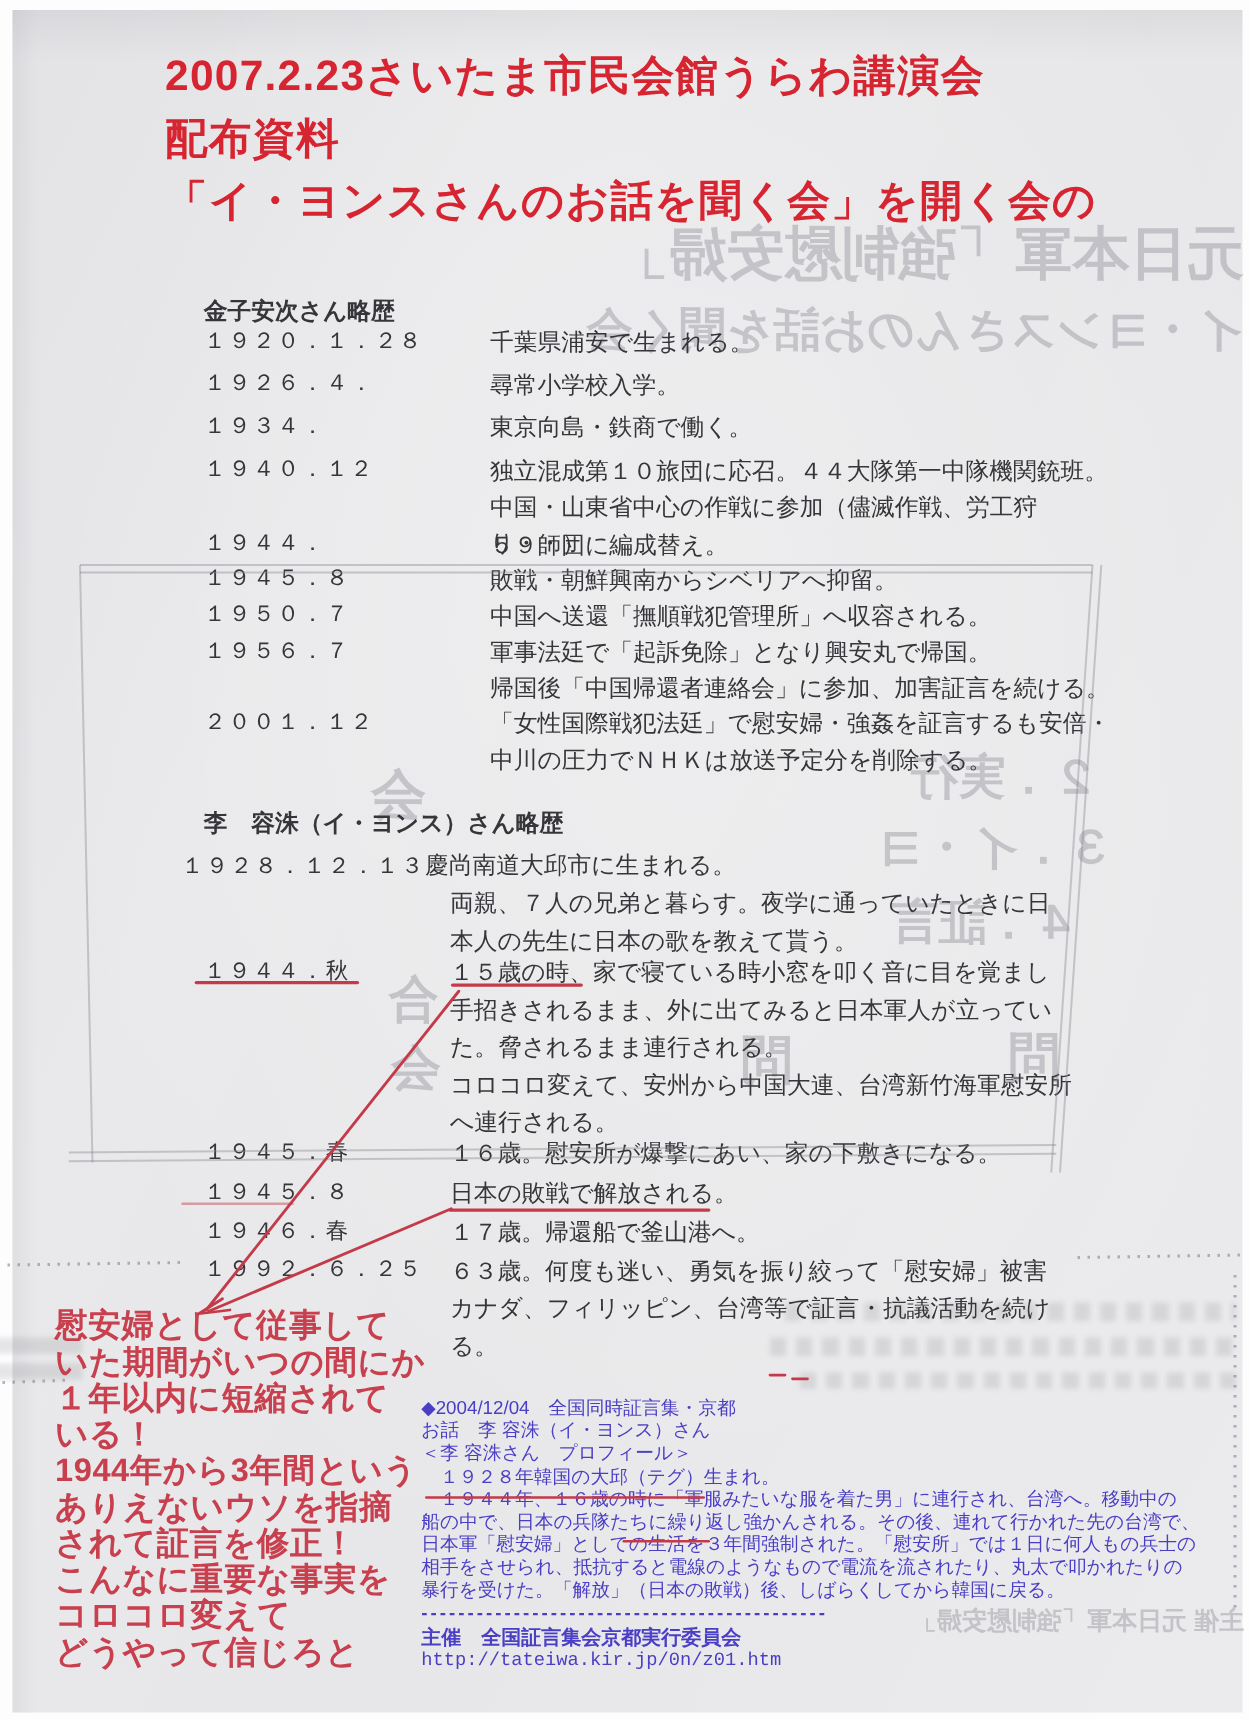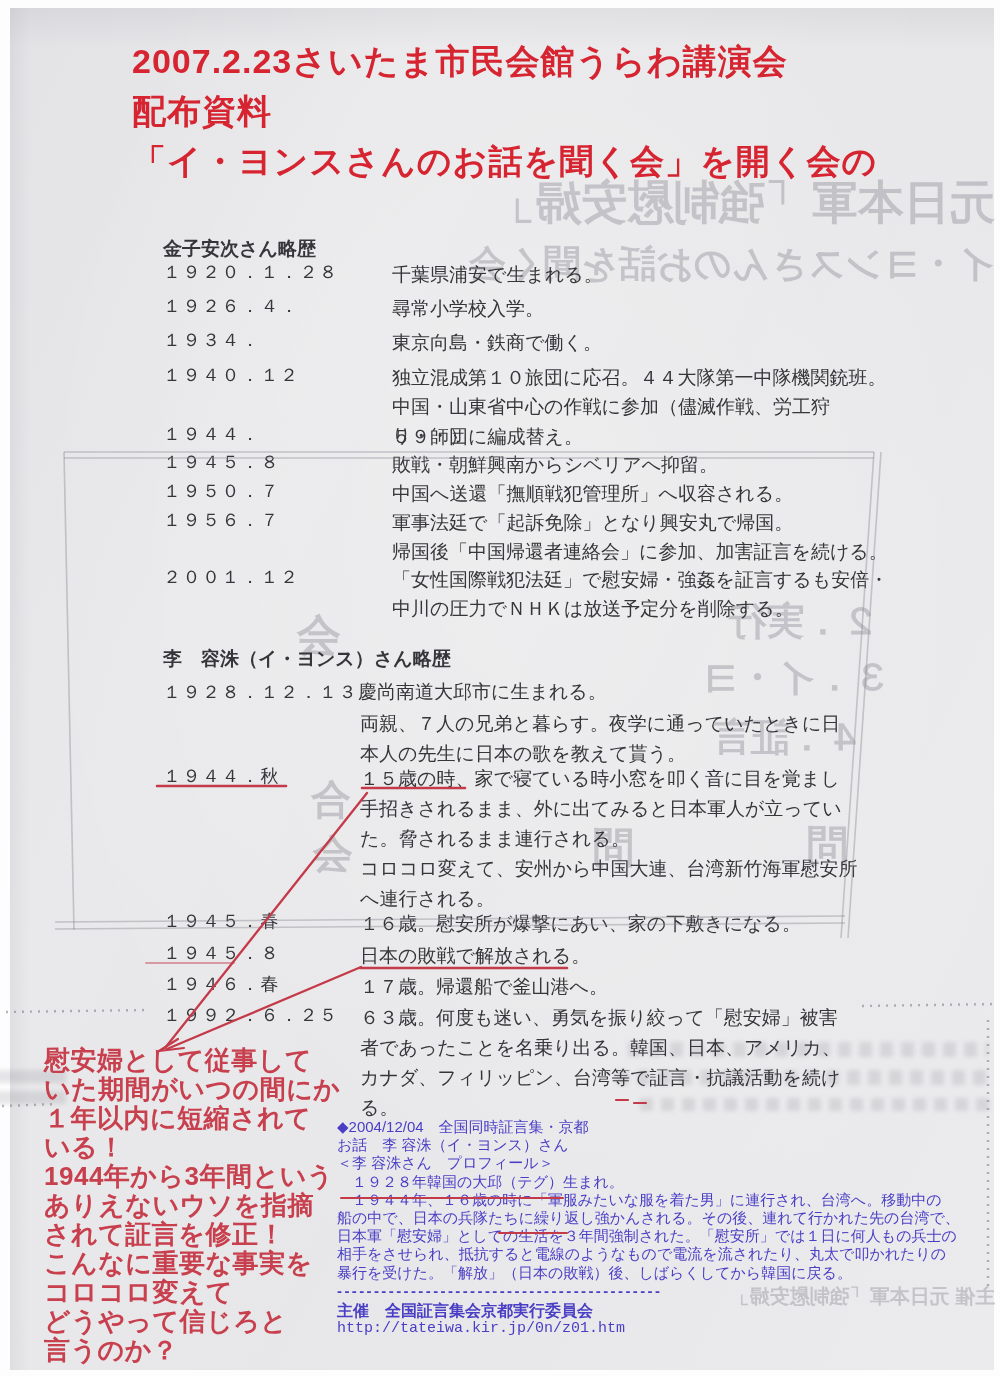--- a/index.html
+++ b/index.html
@@ -15,21 +15,21 @@
   
   #title{left:132px;top:36px;font-size:34px;line-height:50px;font-weight:bold;
     letter-spacing:1px;color:#d62430;}
   
   .sec-heading{left:163px;font-size:19px;font-weight:bold;}
   .row{left:0;top:0;width:1000px;}
   .date{position:absolute;left:163px;font-size:18px;letter-spacing:1.5px;white-space:nowrap;}
   .desc{position:absolute;left:360px;width:530px;font-size:19px;}
   .k .desc div{line-height:29px;margin-left:32px;}
   .l .desc div{line-height:30px;}
-  .inline-row{left:163px;font-size:19px;white-space:nowrap;}
+  .inline-row{left:145px;font-size:19px;white-space:nowrap;}
   .inline-row .d{font-size:18px;letter-spacing:1.5px;}
   
   #handnote{left:44px;top:1046px;width:330px;font-size:26px;line-height:29px;
     font-weight:bold;color:#c8404e;letter-spacing:.5px;}
   
   #bluetext{left:337px;top:1118px;width:660px;font-size:15px;line-height:18.2px;
     color:#4a3ec5;white-space:nowrap;}
   #divider{letter-spacing:2.4px;font-weight:bold;}
   #org-line{font-size:16px;font-weight:bold;margin-top:2px;}
   #url-line{font-family:"Liberation Mono","DejaVu Sans Mono",monospace;font-size:15px;}
@@ -169,38 +169,36 @@
   <div class="abs row l" style="top:972px;">
     <span class="date">１９４６．春</span>
     <div class="desc">
         <div>１７歳。帰還船で釜山港へ。</div>
       </div>
   </div>
   <div class="abs row l" style="top:1003px;">
     <span class="date">１９９２．６．２５</span>
     <div class="desc">
       <div>６３歳。何度も迷い、勇気を振り絞って「慰安婦」被害</div>
-      <div>者であったことを名乗り出る。韓国、日本、アメリカ、</div>
       <div>カナダ、フィリッピン、台湾等で証言・抗議活動を続け</div>
       <div>る。</div>
     </div>
   </div>
 
   <div id="handnote" class="abs">
     <div>慰安婦として従事して</div>
     <div>いた期間がいつの間にか</div>
     <div>１年以内に短縮されて</div>
     <div>いる！</div>
     <div>1944年から3年間という</div>
     <div>ありえないウソを指摘</div>
     <div>されて証言を修正！</div>
     <div>こんなに重要な事実を</div>
     <div>コロコロ変えて</div>
     <div>どうやって信じろと</div>
-    <div>言うのか？</div>
   </div>
 
   <div id="bluetext" class="abs">
     <div>◆2004/12/04　全国同時証言集・京都</div>
     <div>お話　李 容洙（イ・ヨンス）さん</div>
     <div>＜李 容洙さん　プロフィール＞</div>
     <div>　１９２８年韓国の大邱（テグ）生まれ。</div>
     <div>　１９４４年、１６歳の時に「軍服みたいな服を着た男」に連行され、台湾へ。移動中の</div>
     <div>船の中で、日本の兵隊たちに繰り返し強かんされる。その後、連れて行かれた先の台湾で、</div>
     <div>日本軍「慰安婦」としての生活を３年間強制された。「慰安所」では１日に何人もの兵士の</div>

